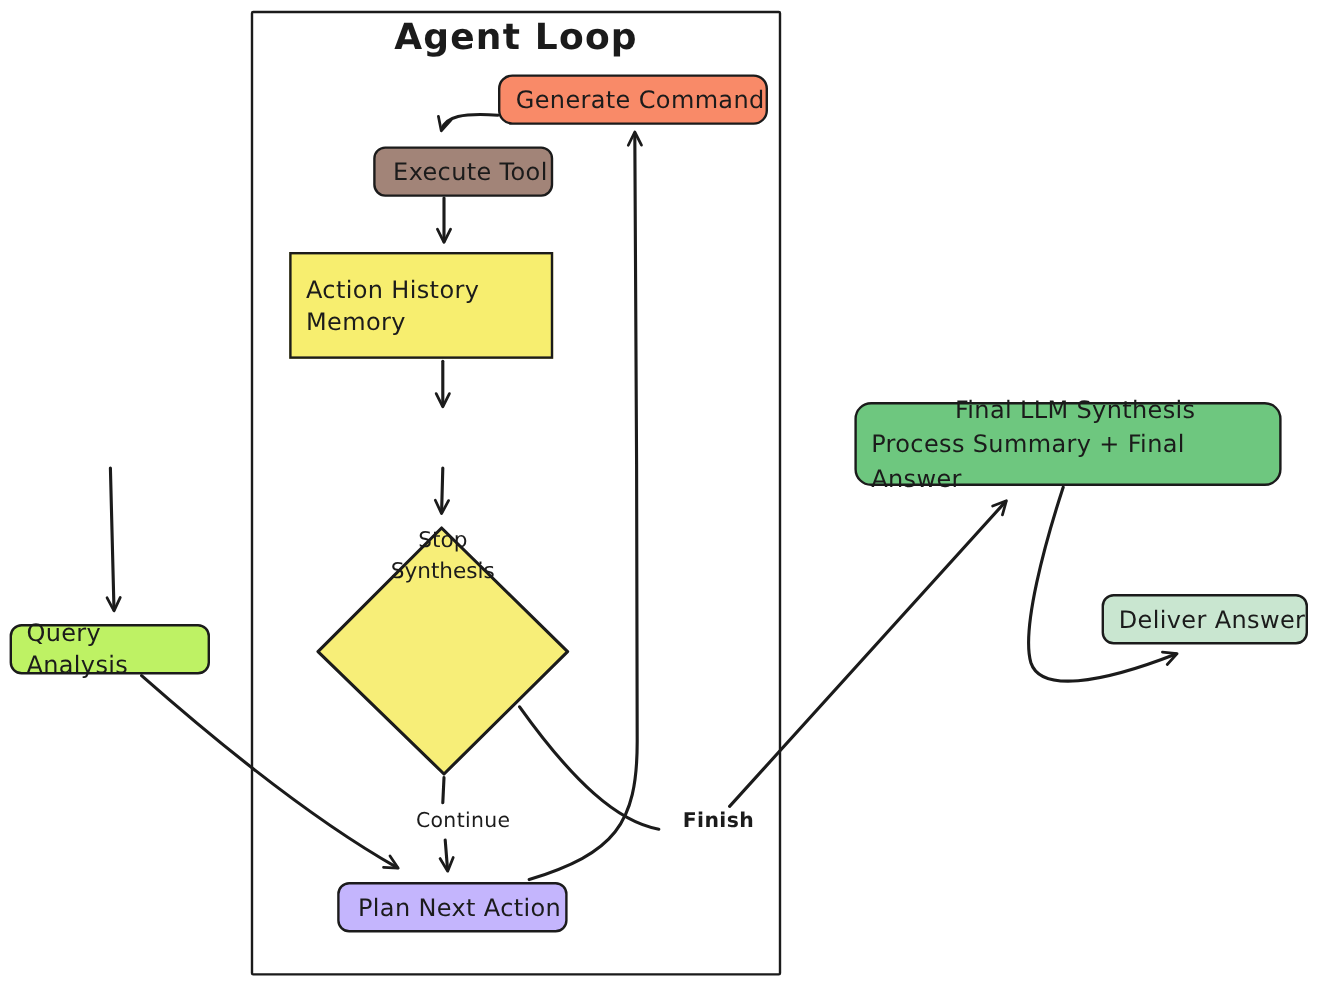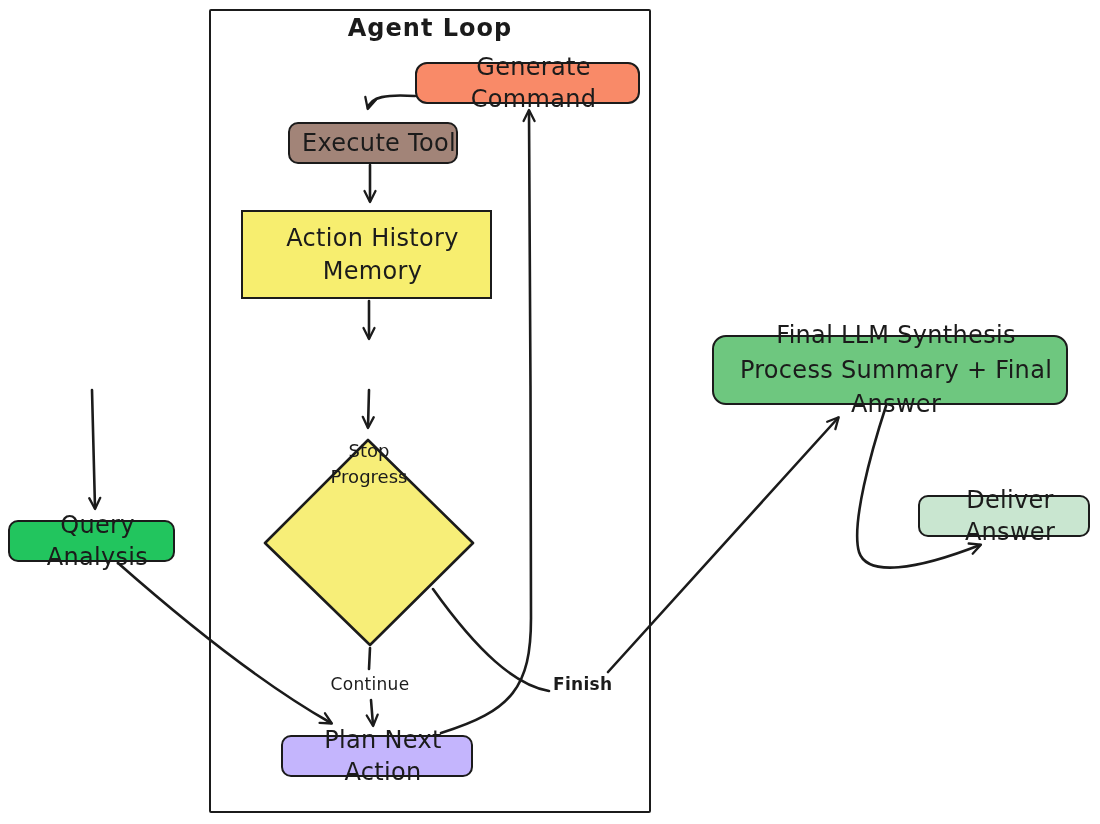--- a/index.html
+++ b/index.html
@@ -3,42 +3,42 @@
 <meta charset="utf-8">
 <style>
   html,body{margin:0;padding:0;background:#ffffff;}
   #stage{position:relative;width:1100px;height:824px;background:#ffffff;overflow:hidden;
          font-family:"DejaVu Sans","Liberation Sans",sans-serif;color:#1b1b1b;}
   svg.edges{position:absolute;left:0;top:0;width:1100px;height:824px;}
 
   .container-box{position:absolute;left:209px;top:9px;width:442px;height:804px;
                  border:2px solid #1b1b1b;border-radius:2px;box-sizing:border-box;background:transparent;}
   .diagram-title{position:absolute;left:209px;top:14px;width:442px;text-align:center;
-                 font-size:24px;font-weight:600;letter-spacing:1px;}
+                 font-size:30px;font-weight:600;letter-spacing:1px;}
 
   .node{position:absolute;box-sizing:border-box;border:2.5px solid #1b1b1b;border-radius:10px;
-        display:flex;align-items:center;justify-content:center;text-align:center;
-        font-size:24px;letter-spacing:.3px;line-height:1.35;padding-left:12px;}
+        display:flex;align-items:center;justify-content:center;text-align:left;
+        font-size:20px;letter-spacing:.3px;line-height:1.35;padding-left:12px;}
   .n-generate{left:415px;top:62px;width:225px;height:42px;background:#f98a68;border-radius:12px;}
-  .n-execute{left:288px;top:122px;width:170px;height:42px;background:#a28478;}
-  .n-history{left:241px;top:210px;width:251px;height:89px;background:#f7ee6f;border-radius:0;border-width:2px;}
+  .n-execute{left:311px;top:122px;width:150px;height:42px;background:#a28478;}
+  .n-history{left:241px;top:210px;width:220px;height:89px;background:#f7ee6f;border-radius:0;border-width:2px;}
   .n-verify{left:286px;top:347px;width:166px;height:41px;background:#bf68cd;}
   .n-plan{left:281px;top:735px;width:192px;height:42px;background:#c4b5fd;}
   .n-start{left:23px;top:348px;width:137px;height:40px;background:#c9e6d0;}
-  .n-queryanalysis{left:8px;top:520px;width:167px;height:42px;background:#22c55e;}
+  .n-queryanalysis{left:8px;top:520px;width:167px;height:42px;background:#bef264;}
   .n-final{left:712px;top:335px;width:356px;height:70px;background:#6ec77f;border-radius:14px;
            flex-direction:column;line-height:1.45;}
   .n-deliver{left:918px;top:495px;width:172px;height:42px;background:#c9e6d0;}
 
   .n-diamond{position:absolute;left:263px;top:438px;width:212px;height:209px;
              display:flex;justify-content:center;}
   .n-diamond svg{position:absolute;left:0;top:0;}
   .diamond-text{position:relative;text-align:center;font-size:18px;line-height:1.45;}
 
-  .edge-label{position:absolute;font-size:17px;letter-spacing:.3px;background:transparent;}
+  .edge-label{position:absolute;font-size:17px;letter-spacing:.3px;background:transparent;margin-left:16px;}
   .lbl-continue{left:330px;top:674px;width:80px;text-align:center;}
   .lbl-finish{left:553px;top:674px;width:56px;text-align:center;font-weight:bold;}
 </style>
 </head>
 <body>
 
 <div id="stage">
 
   <svg class="edges" viewBox="0 0 1100 824">
     <defs>
@@ -77,21 +77,21 @@
     <span>Action History Memory</span>
   </div>
 
 
   <div class="n-diamond">
     <svg width="212" height="209" viewBox="0 0 212 209">
       <polygon points="105,2 210,105 107,207 2,105" fill="#f7ee78" stroke="#1b1b1b" stroke-width="2.6" stroke-linejoin="round"></polygon>
     </svg>
     <div class="diamond-text">
       <div>Stop</div>
-      <div>Progress</div>
+      <div>Synthesis</div>
     </div>
   </div>
 
   <div class="node n-plan">
     <span>Plan Next Action</span>
   </div>
 
 
   <div class="node n-queryanalysis">
     <span>Query Analysis</span>

